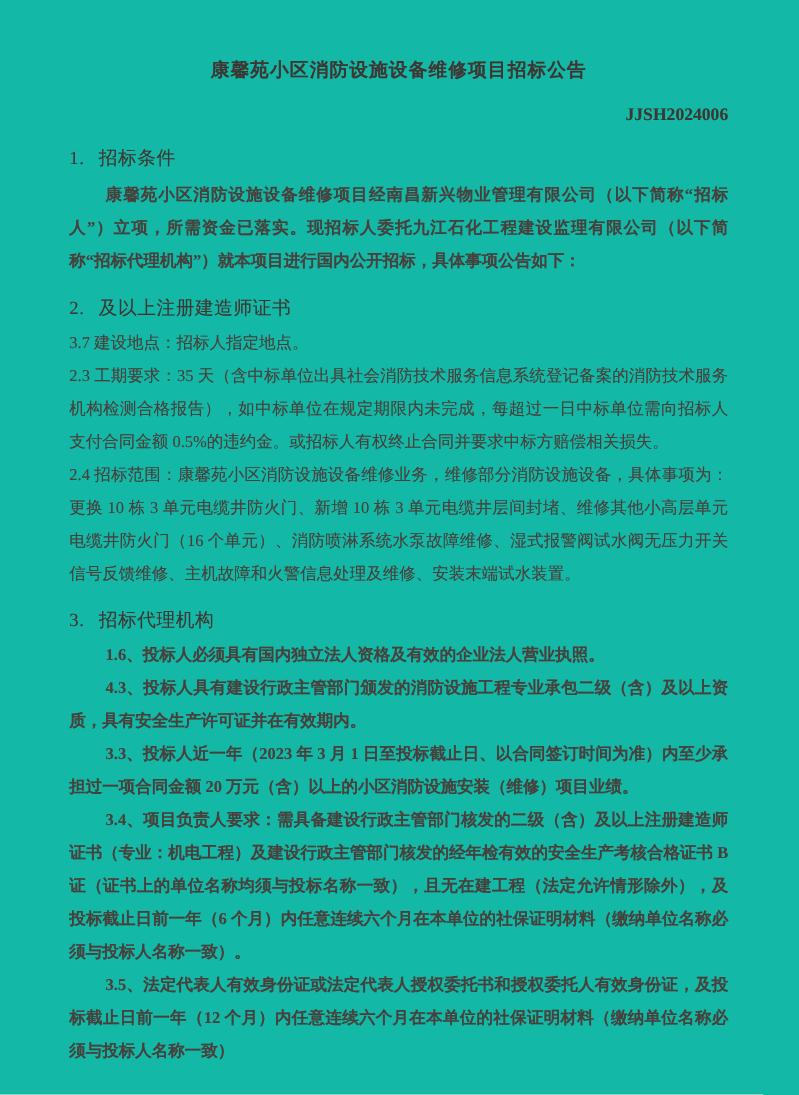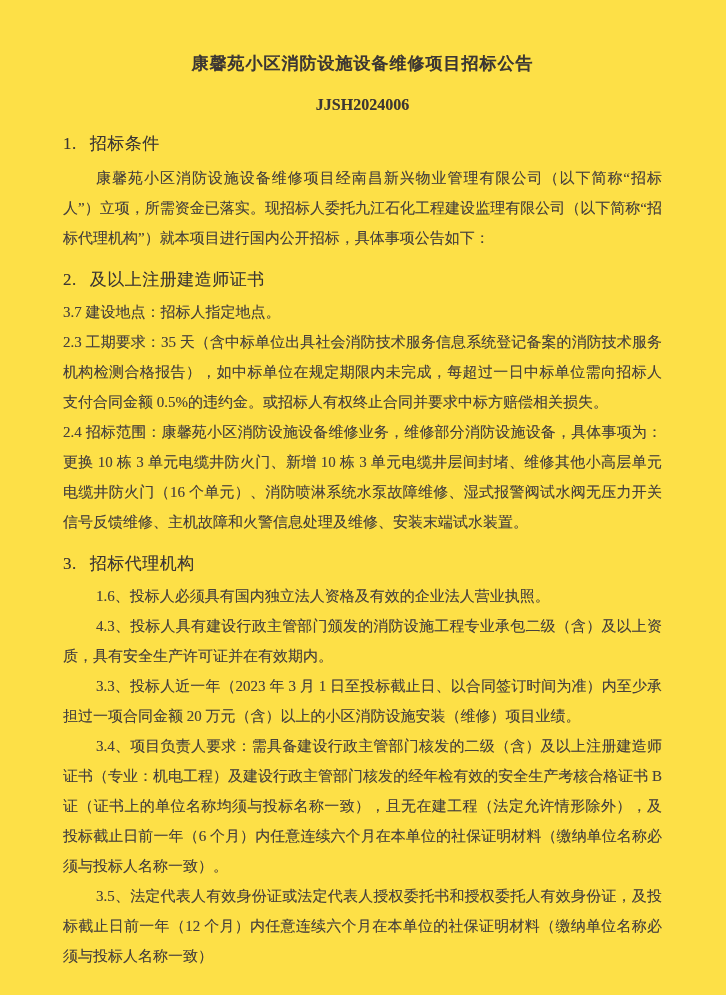--- a/index.html
+++ b/index.html
@@ -6,37 +6,37 @@
     margin: 0;
     padding: 0;
     background: #e8e6e2;
   }
   .page {
     position: relative;
     width: 726px;
     height: 995px;
     margin: 0 auto;
     box-sizing: border-box;
-    background: #fde047;
+    background: #14b8a6;
     padding: 40px 64px 0 63px;
     overflow: hidden;
     font-family: "Liberation Serif", "DejaVu Serif", serif;
     color: #46413d;
     text-shadow: 0 0 0.5px rgba(90, 70, 60, 0.45);
   }
   .doc-title {
     text-align: center;
     font-size: 17px;
     font-weight: 700;
     line-height: 26px;
     color: #3c3733;
     letter-spacing: 1px;
   }
   .doc-code {
-    text-align: center;
+    text-align: right;
     font-size: 16px;
     font-weight: 700;
     line-height: 24px;
     margin-top: 16px;
     color: #3c3733;
   }
   .section-heading {
     font-size: 17px;
     font-weight: 400;
     line-height: 30px;
@@ -50,20 +50,21 @@
   }
   .para {
     font-size: 15px;
     line-height: 30px;
     margin: 0;
     text-align: justify;
     text-justify: inter-ideograph;
   }
   .para.indent {
     text-indent: 2.2em;
+    font-weight: bold;
   }
   .mt2 { margin-top: 2px; }
   .mt4 { margin-top: 4px; }
 </style>
 </head>
 <body>
 
 <div class="page">
 
   <h1 class="doc-title">康馨苑小区消防设施设备维修项目招标公告</h1>

